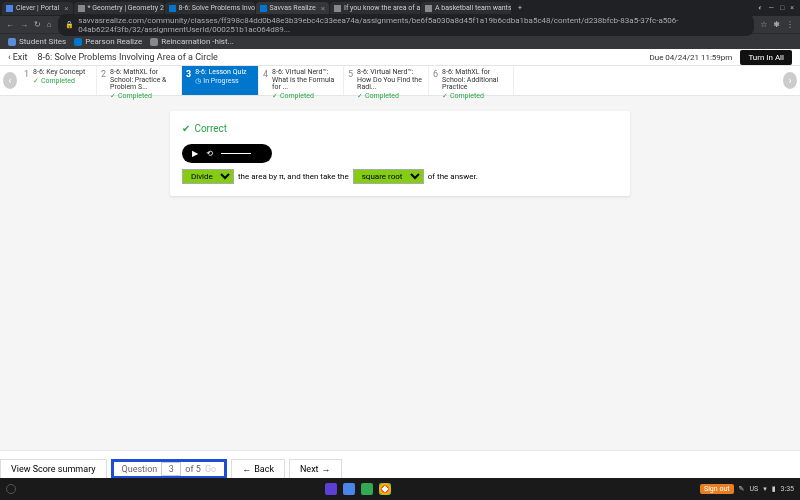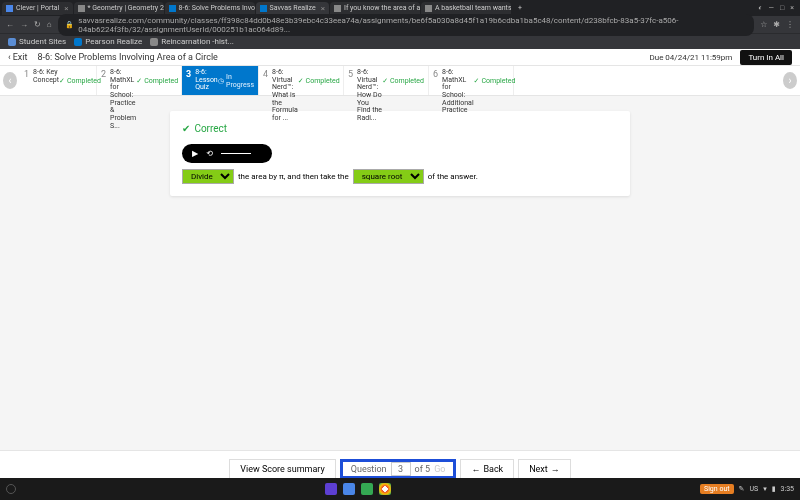--- a/index.html
+++ b/index.html
@@ -24,38 +24,38 @@
 .lesson-title{margin-left:10px;color:#333}
 .due{margin-left:auto;color:#333;font-size:8px}
 .turnin{background:#111;color:#fff;padding:3px 8px;margin-left:8px;border-radius:2px;font-size:8px}
 .stepbar{background:#fff;height:30px;display:flex;align-items:stretch;position:relative;border-bottom:1px solid #e5e5e5}
 .chev{width:14px;display:flex;align-items:center;justify-content:center;background:#ccc;color:#fff;border-radius:50%;margin:6px 3px;font-size:10px}
 .step{flex:1;display:flex;padding:3px 4px;border-right:1px solid #eee;max-width:77px}
 .step.wide{max-width:85px}
 .step.cur{background:#0077cc;color:#fff;max-width:77px}
 .snum{margin-right:4px;font-size:9px;color:#888}
 .step.cur .snum{color:#fff;font-weight:bold}
-.sbody{display:flex;flex-direction:row;justify-content:flex-start}
+.sbody{display:flex;flex-direction:column;justify-content:flex-start}
 .sname{font-size:7px;color:#333;line-height:1.1}
 .step.cur .sname{color:#fff}
 .sstat{font-size:7px;display:flex;align-items:center;gap:2px}
 .sstat.done{color:#28a745}
 .sstat.prog{color:#e0f0ff}
 .ck{display:inline-block}
 .content{padding:15px 150px;background:#f5f5f5;height:360px}
 .card{background:#fff;padding:12px;border-radius:2px;box-shadow:0 1px 3px rgba(0,0,0,0.1);max-width:460px;margin:0 auto}
 .correct{color:#28a745;font-size:10px;display:flex;align-items:center;gap:4px}
 .audio{background:#000;border-radius:12px;padding:5px 10px;display:inline-flex;align-items:center;gap:8px;margin-top:10px;width:90px}
 .play{color:#fff;font-size:8px}
 .aicon{color:#fff;font-size:8px}
 .aline{height:1px;background:#fff;width:30px}
 .qtext{font-size:8px;margin-top:8px;color:#333}
 .answer{margin-top:6px;font-size:8px;display:flex;align-items:center;gap:4px;flex-wrap:wrap}
 select{font-size:8px;padding:1px 4px;border:1px solid #aaa;background:#84cc16}
-.footer{position:absolute;bottom:14px;left:0;right:0;height:36px;background:#fff;border-top:1px solid #e5e5e5;display:flex;align-items:center;justify-content:center;gap:4px;font-size:9px}
+.footer{position:absolute;bottom:14px;left:0;right:0;height:36px;background:#fff;border-top:1px solid #e5e5e5;display:flex;align-items:center;gap:4px;font-size:9px}
 .vss{padding:4px 10px;border:1px solid #ddd}
 .qbox{display:flex;align-items:center;gap:4px;padding:0 8px;border:3px solid #1d4ed8;color:#666}
 .qnum{border:1px solid #ccc;width:20px;text-align:center;padding:1px}
 .go{color:#ccc}
 .navbtn{padding:4px 10px;border:1px solid #ddd;display:flex;align-items:center;gap:3px}
 .taskbar{position:absolute;bottom:0;left:0;right:0;height:22px;background:#1a1a1a;display:flex;align-items:center;padding:0 6px;color:#ccc;font-size:7px}
 .tcirc{width:10px;height:10px;border:1px solid #555;border-radius:50%}
 .ticons{margin:0 auto;display:flex;gap:6px}
 .ticon{width:12px;height:12px;border-radius:2px}
 .ti-1{background:#5d3fd3}

